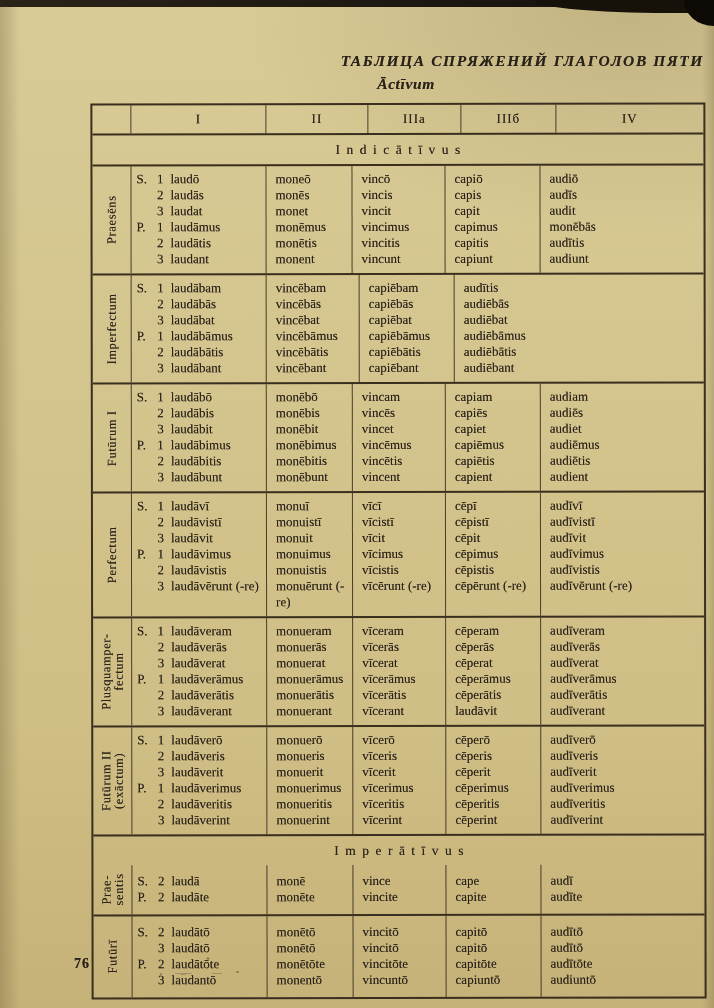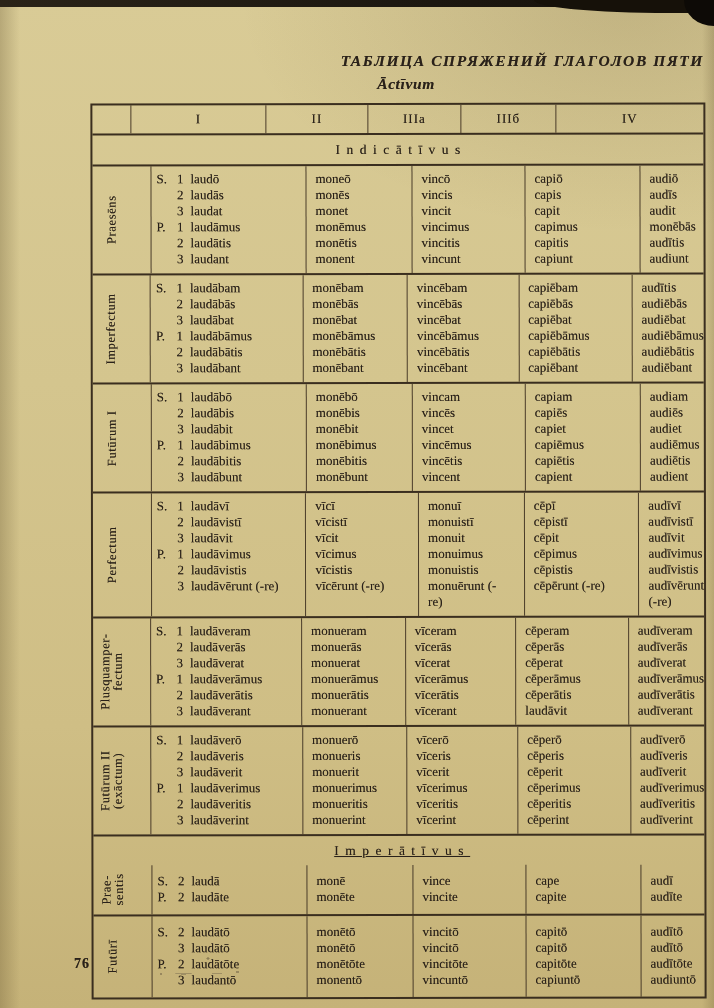--- a/index.html
+++ b/index.html
@@ -50,29 +50,29 @@
     font-size:13px;line-height:16px;
     transform:rotate(-.08deg);
   }
   .hrow{display:flex;height:28px;align-items:center;}
   .hcell{box-sizing:border-box;height:100%;display:flex;align-items:center;justify-content:center;
     border-left:1.6px solid var(--line);font-size:13px;letter-spacing:1px;}
   .hcell.lab{border-left:none;}
   .band{border-top:2.2px solid var(--heavy);border-bottom:2.2px solid var(--heavy);
     height:29px;display:flex;align-items:center;justify-content:center;
     font-size:13.5px;letter-spacing:.48em;text-indent:.48em;}
-  .band.second{border-bottom:none;text-decoration:underline;}
+  .band.second{border-bottom:none;}
   .tense-block{display:flex;align-items:stretch;}
   .tense-block + .tense-block{border-top:2.2px solid var(--heavy);}
   .band + .tense-block{border-top:none;}
   .labcol{box-sizing:border-box;width:38px;display:flex;align-items:center;justify-content:center;}
   .tense-label-text{writing-mode:vertical-rl;transform:rotate(180deg);
     font-size:12.5px;letter-spacing:.6px;line-height:12.5px;text-align:center;}
   .col{box-sizing:border-box;border-left:1.6px solid var(--line);
-    padding-top:5px;padding-bottom:6px;margin-left:20px;}
+    padding-top:5px;padding-bottom:6px;}
   .pad-lg .col{padding-top:8px;padding-bottom:9px;}
   .col.c1{width:135px;padding-left:5px;}
   .col.c2{width:86px;padding-left:9px;}
   .col.c3{width:93px;padding-left:9px;}
   .col.c4{width:95px;padding-left:9px;}
   .col.c5{flex:1;padding-left:9px;}
   .line{min-height:16px;}
   .sp{display:inline-block;width:17px;}
   .pn{display:inline-block;width:10px;text-align:right;margin-right:7px;}
   .form{display:inline-block;text-align:right;vertical-align:top;max-width:94px;}
@@ -153,28 +153,20 @@
         <div class="tense-label-text">Imperfectum</div>
       </div>
       <div class="col c1">
         <div class="line"><div class="sp">S.</div><div class="pn">1</div><div class="form">laudābam</div></div>
         <div class="line"><div class="sp"></div><div class="pn">2</div><div class="form">laudābās</div></div>
         <div class="line"><div class="sp"></div><div class="pn">3</div><div class="form">laudābat</div></div>
         <div class="line"><div class="sp">P.</div><div class="pn">1</div><div class="form">laudābāmus</div></div>
         <div class="line"><div class="sp"></div><div class="pn">2</div><div class="form">laudābātis</div></div>
         <div class="line"><div class="sp"></div><div class="pn">3</div><div class="form">laudābant</div></div>
       </div>
-      <div class="col c2">
-        <div class="line"><div class="form">monēbam</div></div>
-        <div class="line"><div class="form">monēbās</div></div>
-        <div class="line"><div class="form">monēbat</div></div>
-        <div class="line"><div class="form">monēbāmus</div></div>
-        <div class="line"><div class="form">monēbātis</div></div>
-        <div class="line"><div class="form">monēbant</div></div>
-      </div>
       <div class="col c3">
         <div class="line"><div class="form">vincēbam</div></div>
         <div class="line"><div class="form">vincēbās</div></div>
         <div class="line"><div class="form">vincēbat</div></div>
         <div class="line"><div class="form">vincēbāmus</div></div>
         <div class="line"><div class="form">vincēbātis</div></div>
         <div class="line"><div class="form">vincēbant</div></div>
       </div>
       <div class="col c4">
         <div class="line"><div class="form">capiēbam</div></div>
@@ -243,36 +235,36 @@
         <div class="tense-label-text">Perfectum</div>
       </div>
       <div class="col c1">
         <div class="line"><div class="sp">S.</div><div class="pn">1</div><div class="form">laudāvī</div></div>
         <div class="line"><div class="sp"></div><div class="pn">2</div><div class="form">laudāvistī</div></div>
         <div class="line"><div class="sp"></div><div class="pn">3</div><div class="form">laudāvit</div></div>
         <div class="line"><div class="sp">P.</div><div class="pn">1</div><div class="form">laudāvimus</div></div>
         <div class="line"><div class="sp"></div><div class="pn">2</div><div class="form">laudāvistis</div></div>
         <div class="line"><div class="sp"></div><div class="pn">3</div><div class="form">laudāvērunt (-re)</div></div>
       </div>
+      <div class="col c2">
+        <div class="line"><div class="form">monuī</div></div>
+        <div class="line"><div class="form">monuistī</div></div>
+        <div class="line"><div class="form">monuit</div></div>
+        <div class="line"><div class="form">monuimus</div></div>
+        <div class="line"><div class="form">monuistis</div></div>
+        <div class="line"><div class="form">monuērunt (-re)</div></div>
+      </div>
       <div class="col c3">
         <div class="line"><div class="form">vīcī</div></div>
         <div class="line"><div class="form">vīcistī</div></div>
         <div class="line"><div class="form">vīcit</div></div>
         <div class="line"><div class="form">vīcimus</div></div>
         <div class="line"><div class="form">vīcistis</div></div>
         <div class="line"><div class="form">vīcērunt (-re)</div></div>
       </div>
-      <div class="col c2">
-        <div class="line"><div class="form">monuī</div></div>
-        <div class="line"><div class="form">monuistī</div></div>
-        <div class="line"><div class="form">monuit</div></div>
-        <div class="line"><div class="form">monuimus</div></div>
-        <div class="line"><div class="form">monuistis</div></div>
-        <div class="line"><div class="form">monuērunt (-re)</div></div>
-      </div>
       <div class="col c4">
         <div class="line"><div class="form">cēpī</div></div>
         <div class="line"><div class="form">cēpistī</div></div>
         <div class="line"><div class="form">cēpit</div></div>
         <div class="line"><div class="form">cēpimus</div></div>
         <div class="line"><div class="form">cēpistis</div></div>
         <div class="line"><div class="form">cēpērunt (-re)</div></div>
       </div>
       <div class="col c5">
         <div class="line"><div class="form">audīvī</div></div>

